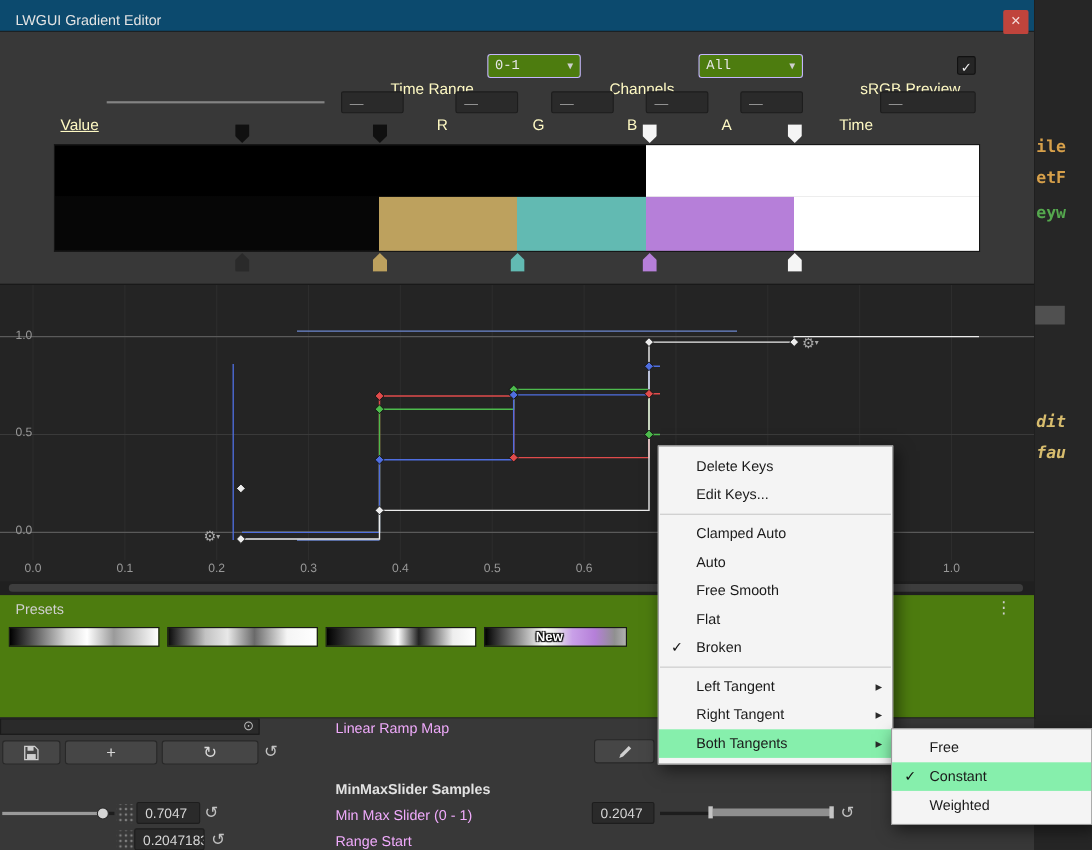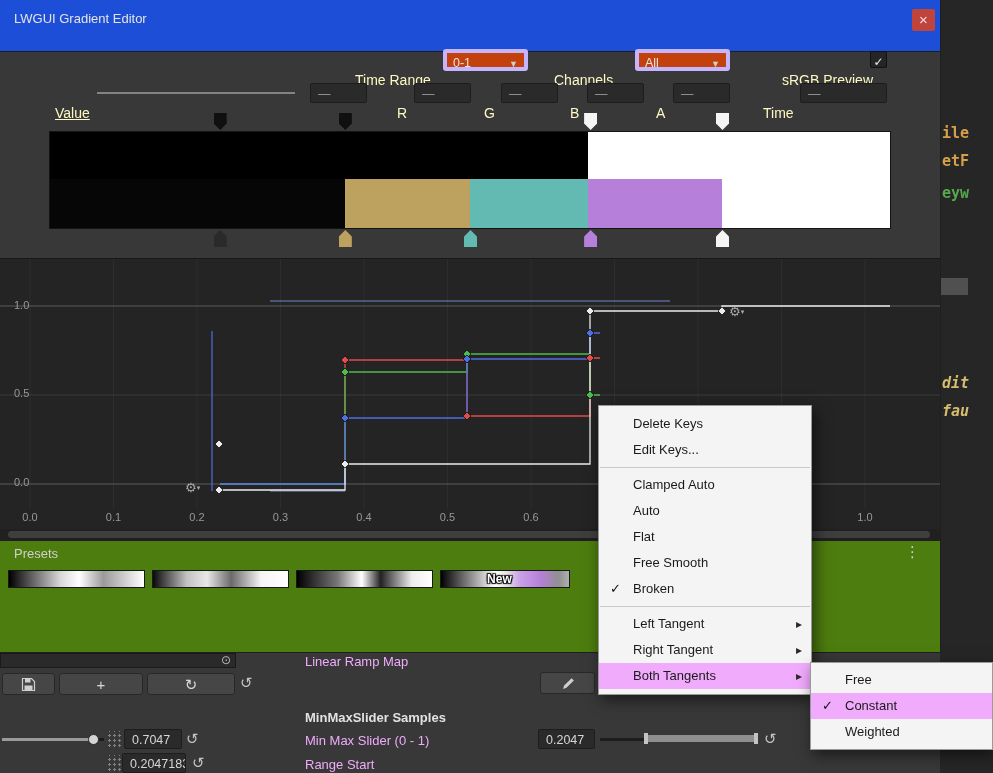--- a/index.html
+++ b/index.html
@@ -27,27 +27,27 @@
   .sfill{position:absolute;height:3px;background:#9a9a9a;}
   .knob{position:absolute;width:11px;height:11px;border-radius:50%;background:#d4d4d4;border:1px solid #2a2a2a;box-sizing:border-box;}
   .mmfill{position:absolute;height:7px;background:#8f8f8f;}
   .mmhandle{position:absolute;width:4px;height:11px;background:#c4c4c4;}
   .dots{position:absolute;width:16px;height:18px;background-image:radial-gradient(#808080 1px,transparent 1.4px);
         background-size:5px 5px;background-position:1px 2px;}
 
   
   .window{position:absolute;left:0;top:0;width:940px;height:652px;background:#383838;z-index:3;
           border-right:1px solid #1f1f1f;border-bottom:1px solid #1f1f1f;box-sizing:content-box;}
-  .titlebar{position:absolute;left:0;top:0;width:940px;height:52px;background:#1d4ed8;border-bottom:1px solid #1d1d1d;box-sizing:border-box;}
+  .titlebar{position:absolute;left:0;top:0;width:940px;height:29px;background:#0c4a6e;border-bottom:1px solid #1d1d1d;box-sizing:border-box;}
   .title{position:absolute;left:14px;top:11px;font-size:13px;color:#e4e4e4;}
   .close{position:absolute;right:5px;top:9px;width:23px;height:22px;background:#c0443c;border-radius:2px;
          color:#f6dedc;font-size:15px;line-height:22px;text-align:center;cursor:default;}
   .lbl{position:absolute;color:#fef9c3;font-size:14px;white-space:nowrap;margin-top:20px;}
-  .dropdown{position:absolute;height:22px;background:#c2410c;border:4px solid #c4b5fd;border-radius:3px;
-            color:#e6e6e6;font-size:12.5px;line-height:20px;padding:0 6px;box-sizing:border-box;}
+  .dropdown{position:absolute;height:22px;background:#4d7c0f;border:1px solid #c4b5fd;border-radius:3px;
+            color:#e6e6e6;font-size:12.5px;line-height:20px;padding:0 6px;box-sizing:border-box;font-family:Liberation Mono, monospace;}
   .ddarrow{position:absolute;right:6px;top:1px;font-size:9px;color:#cfcfcf;}
   .checkbox{position:absolute;left:870px;top:51px;width:17px;height:17px;background:#252525;border:1px solid #111;
             border-radius:2px;text-align:center;box-sizing:border-box;}
   .checkbox span{color:#ececec;font-size:12px;line-height:15px;}
   .vslider-line{position:absolute;left:97px;top:92px;width:198px;height:2px;background:#838383;}
 
   
   .akrow,.ckrow{position:absolute;left:50px;width:840px;height:18px;}
   .akrow{top:112px;} .ckrow{top:230px;}
   .marker{position:absolute;width:13px;height:17px;margin-left:-6px;filter:drop-shadow(0 0 1px rgba(0,0,0,.85)) drop-shadow(0 0 1px rgba(160,160,160,.55));}
@@ -74,21 +74,21 @@
   .swatch{position:absolute;top:29px;height:18px;border:1px solid #181818;box-sizing:border-box;}
   .swatch-label{position:absolute;left:36%;top:1px;font-size:12px;font-weight:bold;color:#fff;
                 text-shadow:1px 1px 1px #000,-1px -1px 1px #000,1px -1px 1px #000,-1px 1px 1px #000;}
 
   
   .menu{position:absolute;background:#f4f4f4;border:1px solid #9a9a9a;box-shadow:3px 5px 14px rgba(0,0,0,.55);
         padding:5px 0;font-size:13px;color:#1a1a1a;box-sizing:border-box;z-index:10;}
   #ctx-menu{left:598px;top:405px;width:214px;}
   #sub-menu{left:810px;top:662px;width:183px;padding:4px 0;z-index:11;}
   .menu .item{height:26px;line-height:26px;position:relative;padding-left:34px;cursor:default;white-space:nowrap;}
-  .menu .item.hl{background:#f0abfc;}
+  .menu .item.hl{background:#86efac;}
   .menu .check{position:absolute;left:11px;width:20px;color:#111;}
   .menu .arrow{position:absolute;right:9px;color:#2a2a2a;font-size:12px;}
   .menu .sep{height:1px;background:#c9c9c9;margin:4px 1px;}
 </style>
 </head>
 <body>
 
 <div id="root">
 
   <div class="code-strip">
@@ -268,22 +268,22 @@
         </div>
       </div>
   </div>
 
   <div class="menu" id="ctx-menu">
       <div class="item"><span class="check"></span><span class="mlabel">Delete Keys</span></div>
       <div class="item"><span class="check"></span><span class="mlabel">Edit Keys...</span></div>
       <div class="sep"></div>
       <div class="item"><span class="check"></span><span class="mlabel">Clamped Auto</span></div>
       <div class="item"><span class="check"></span><span class="mlabel">Auto</span></div>
+      <div class="item"><span class="check"></span><span class="mlabel">Free Smooth</span></div>
       <div class="item"><span class="check"></span><span class="mlabel">Flat</span></div>
-      <div class="item"><span class="check"></span><span class="mlabel">Free Smooth</span></div>
       <div class="item"><span class="check">✓</span><span class="mlabel">Broken</span></div>
       <div class="sep"></div>
       <div class="item"><span class="check"></span><span class="mlabel">Left Tangent</span><span class="arrow">▸</span></div>
       <div class="item"><span class="check"></span><span class="mlabel">Right Tangent</span><span class="arrow">▸</span></div>
       <div class="item hl"><span class="check"></span><span class="mlabel">Both Tangents</span><span class="arrow">▸</span></div>
     </div>
 
   <div class="menu" id="sub-menu">
       <div class="item"><span class="check"></span><span class="mlabel">Free</span></div>
       <div class="item hl"><span class="check">✓</span><span class="mlabel">Constant</span></div>

